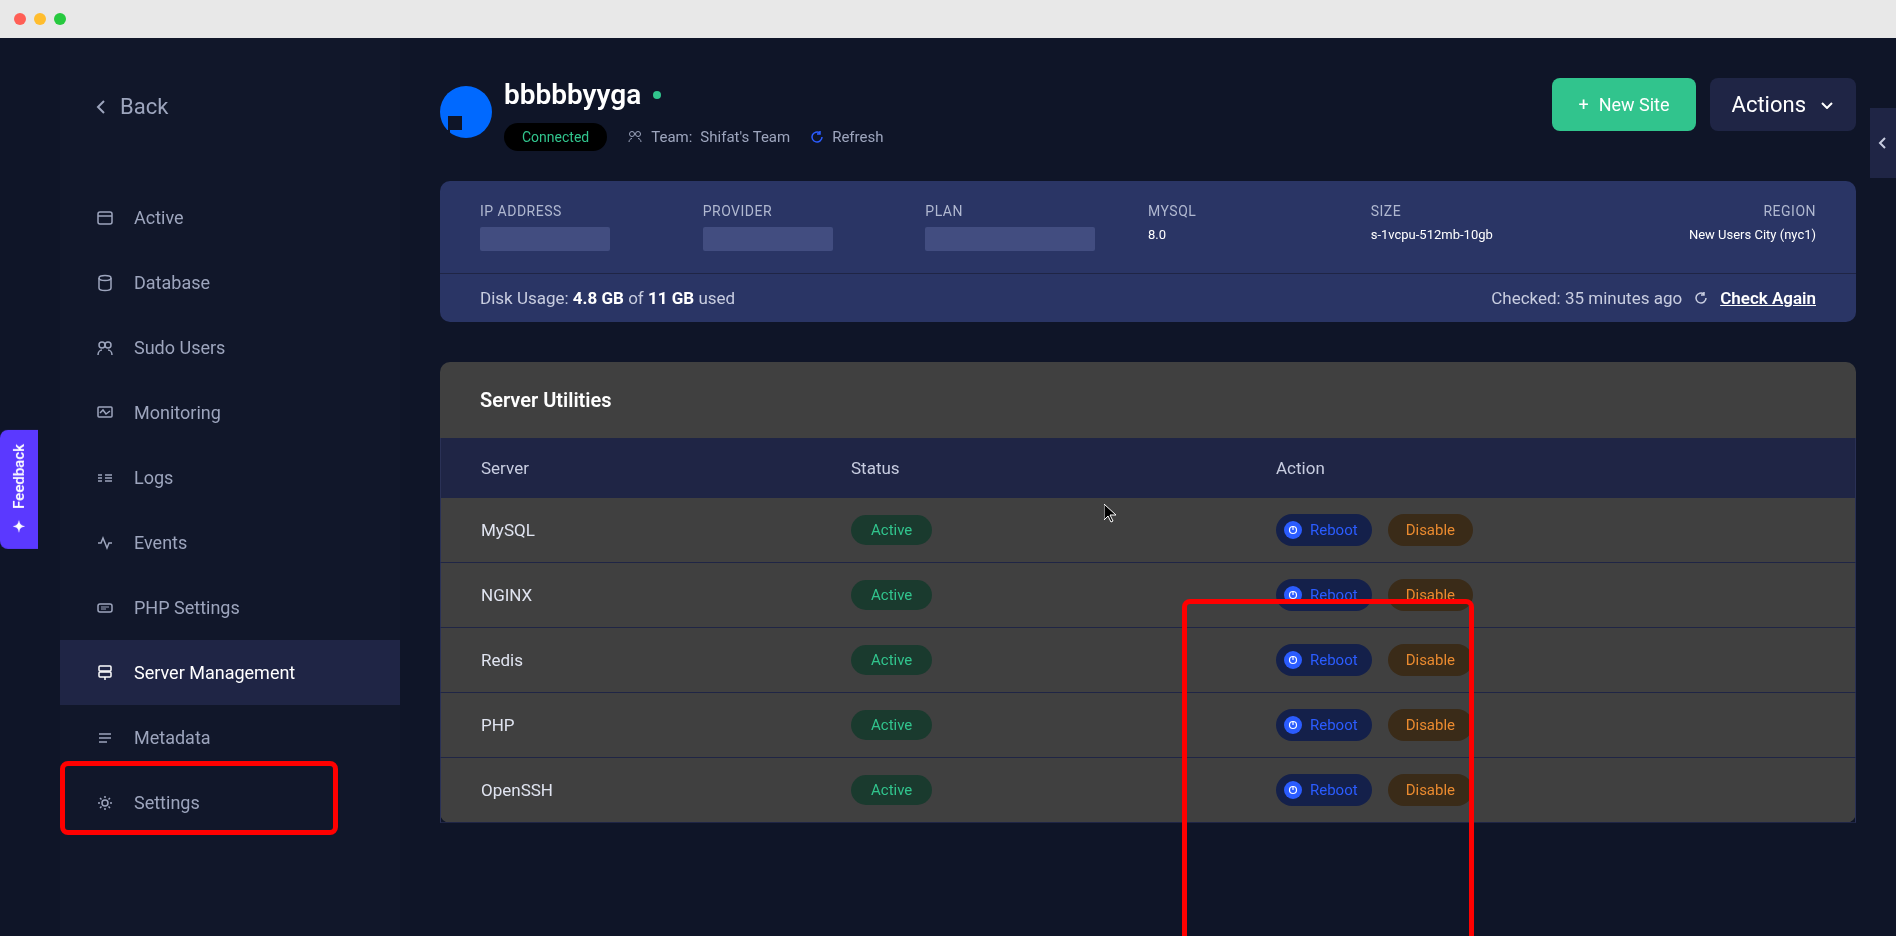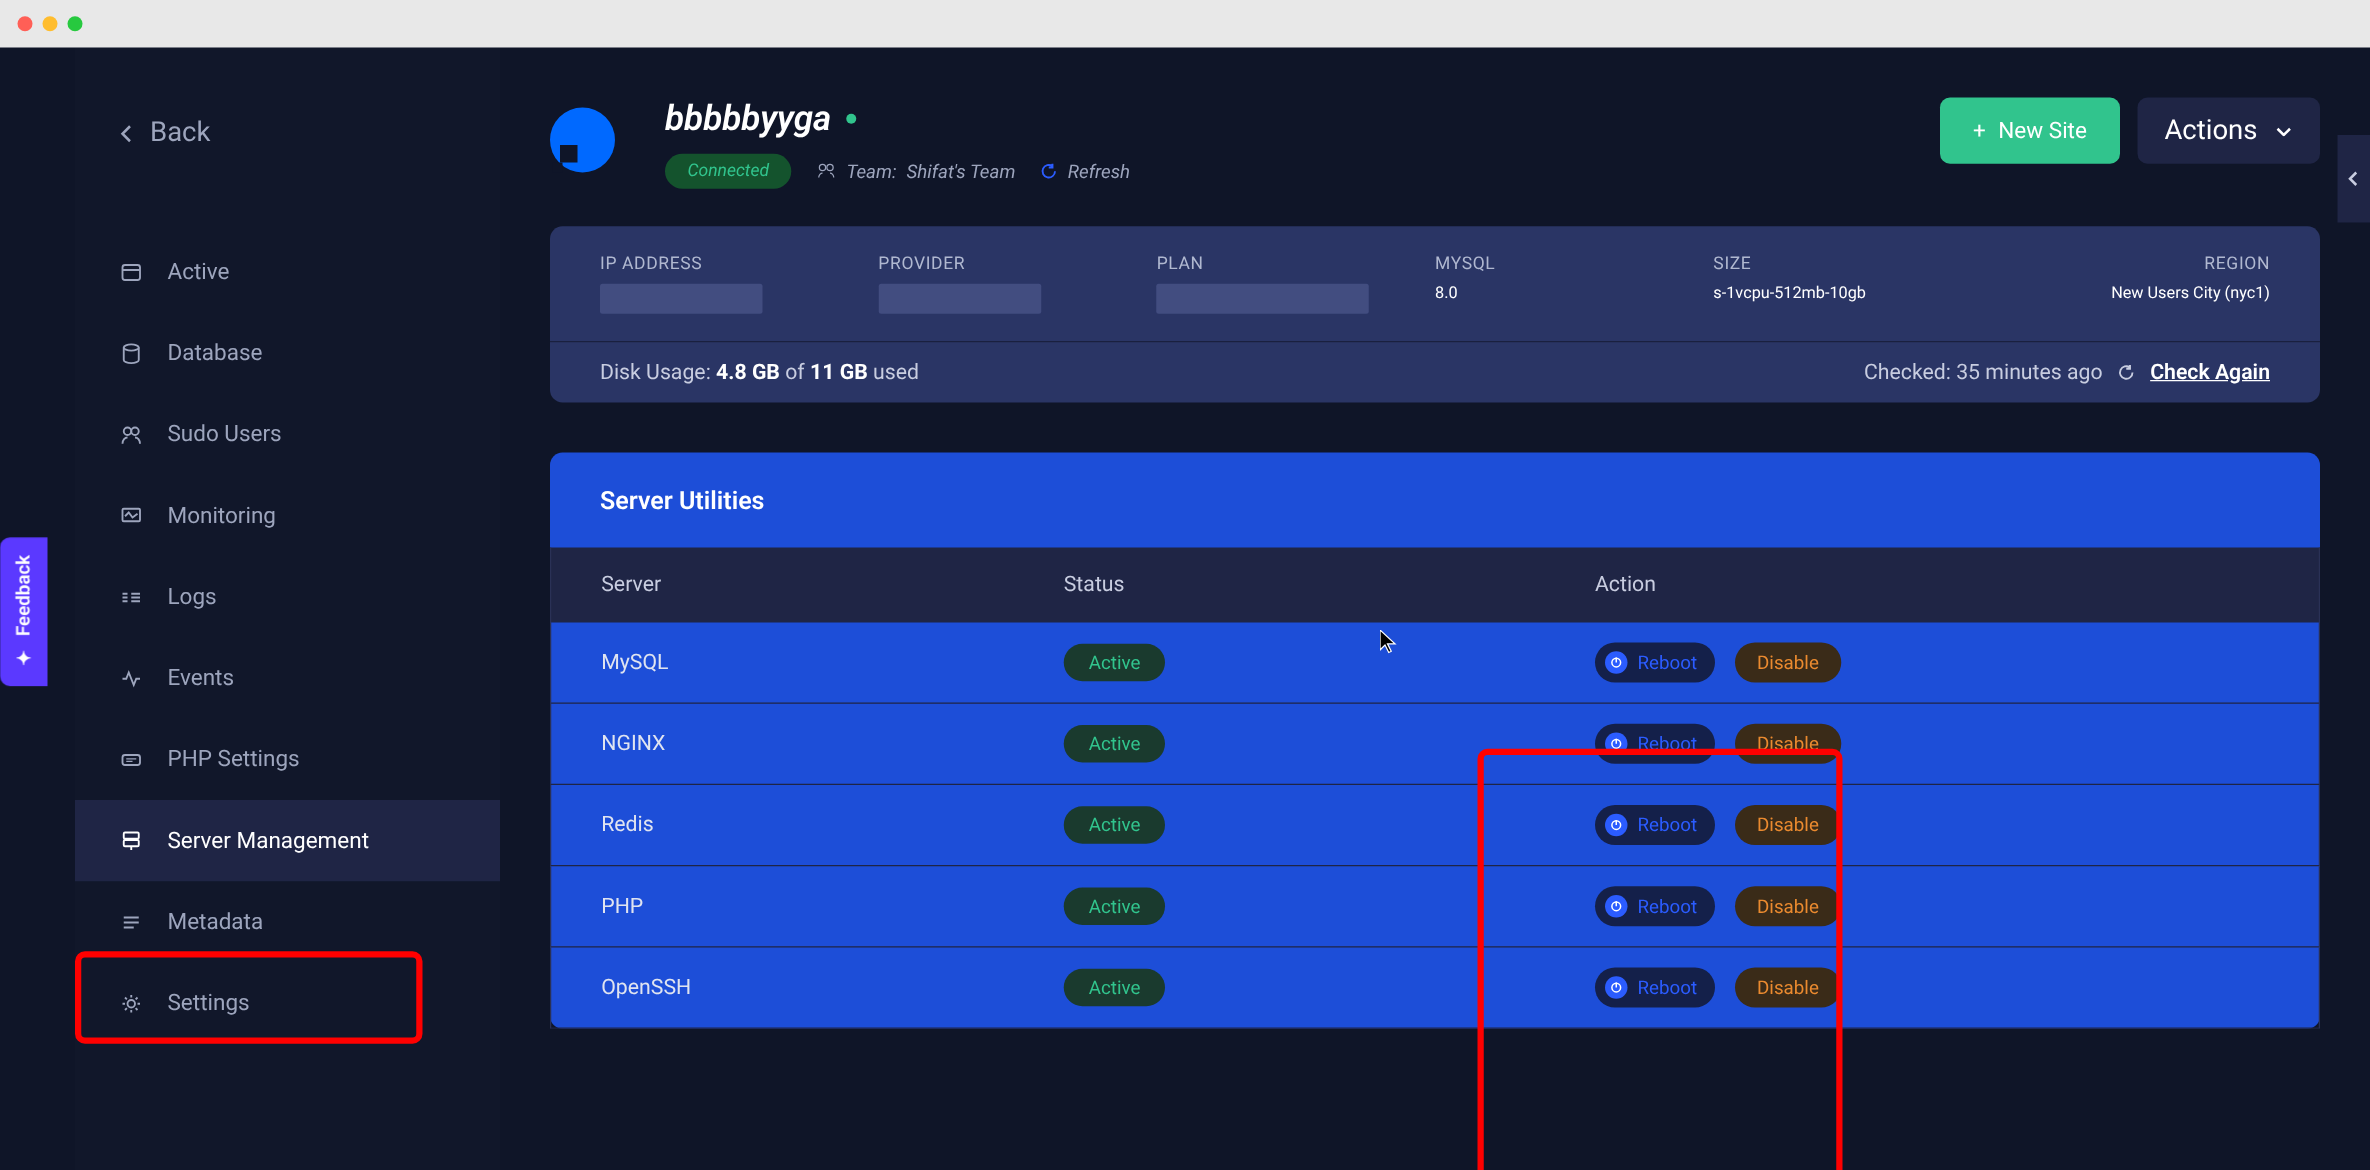--- a/index.html
+++ b/index.html
@@ -101,22 +101,21 @@
       padding: 40px 40px;
     }
     .header {
       display: flex;
       align-items: flex-start;
       justify-content: space-between;
       margin-bottom: 30px;
     }
     .header-left {
       display: flex;
-      gap: 40px;
-      font-style: italic;
+      gap: 12px;
     }
     .logo {
       width: 52px;
       height: 52px;
       background: #0069ff;
       border-radius: 50%;
       position: relative;
       margin-top: 8px;
     }
     .logo::before {
@@ -151,21 +150,21 @@
       background: #31c48d;
       border-radius: 50%;
     }
     .meta-row {
       display: flex;
       align-items: center;
       gap: 20px;
       margin-top: 12px;
     }
     .connected-badge {
-      background: #14532d;
+      background: #000000;
       color: #31c48d;
       padding: 6px 18px;
       border-radius: 16px;
       font-size: 14px;
     }
     .team-info {
       color: #9da5bd;
       font-size: 15px;
       display: flex;
       align-items: center;
@@ -257,21 +256,21 @@
       align-items: center;
       gap: 12px;
     }
     .check-again {
       color: #fff;
       font-weight: 600;
       text-decoration: underline;
       cursor: pointer;
     }
     .utilities {
-      background: #1d4ed8;
+      background: #404040;
       border-radius: 10px;
       margin-top: 40px;
     }
     .utilities-header {
       padding: 26px 40px;
       color: #fff;
       font-size: 20px;
       font-weight: 600;
     }
     .table-header {

